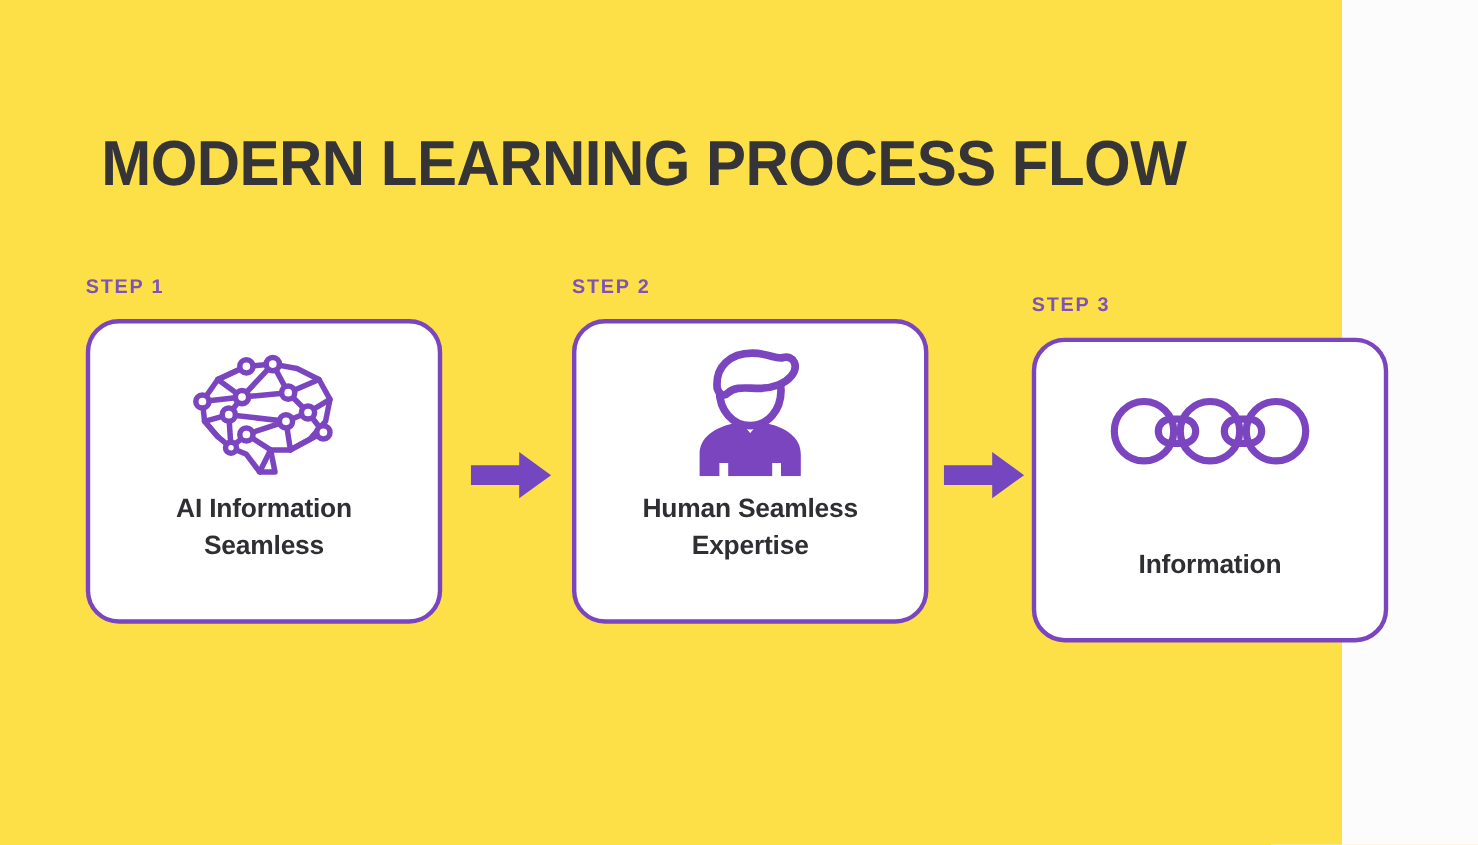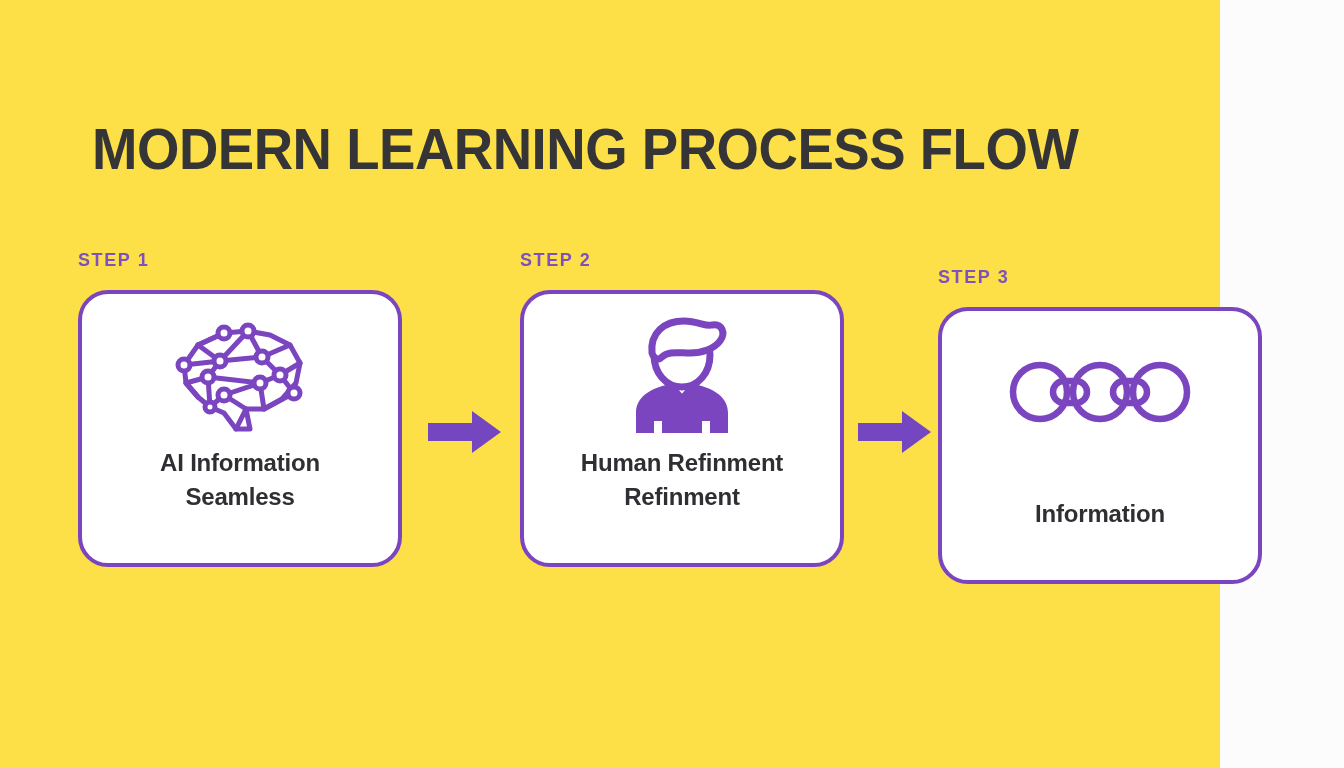--- a/index.html
+++ b/index.html
@@ -193,22 +193,22 @@
             <path d="M46 52 L46 68 L58 82 L70 68 L70 52" fill="none" stroke="#7b45c0" stroke-width="7" stroke-linejoin="round"></path>
 
             <path d="M30 38 C30 18 42 8 58 8 C74 8 86 18 86 38 C86 56 74 70 58 70
                      C42 70 30 56 30 38 Z" fill="#ffffff" stroke="#7b45c0" stroke-width="7"></path>
 
             <path d="M28 36 C26 16 40 4 60 4 C74 4 82 10 88 8 C98 6 102 16 96 24
                      C90 32 78 36 66 36 C54 36 44 34 38 40 C34 44 30 42 28 36 Z" fill="#ffffff" stroke="#7b45c0" stroke-width="7" stroke-linejoin="round"></path>
           </svg>
         </div>
         <div class="card-label">
-          <span>Human Refinment</span><br>
-          <span>Refinment</span>
+          <span>Human Seamless</span><br>
+          <span>Expertise</span>
         </div>
       </div>
     </div>
 
     <div class="flow-arrow arrow-2">
       <svg width="74" height="44" viewBox="0 0 74 44">
         <path d="M0 13 L44 13 L44 1 L73 22 L44 43 L44 31 L0 31 Z" fill="#7446c0"></path>
       </svg>
     </div>
 

